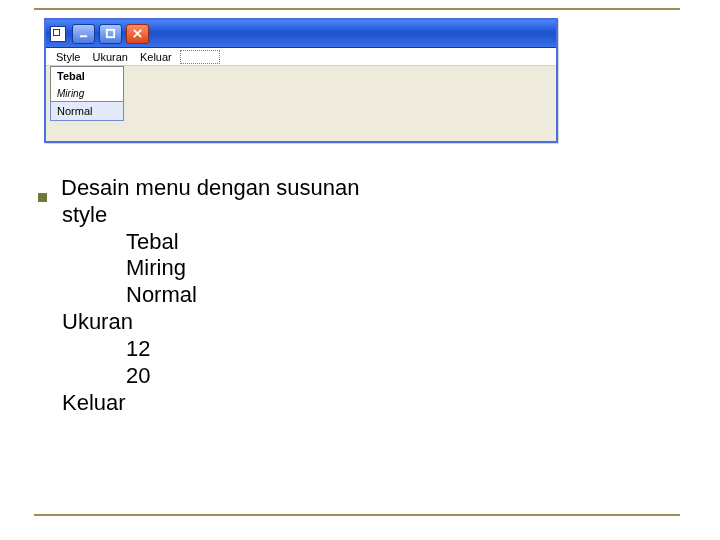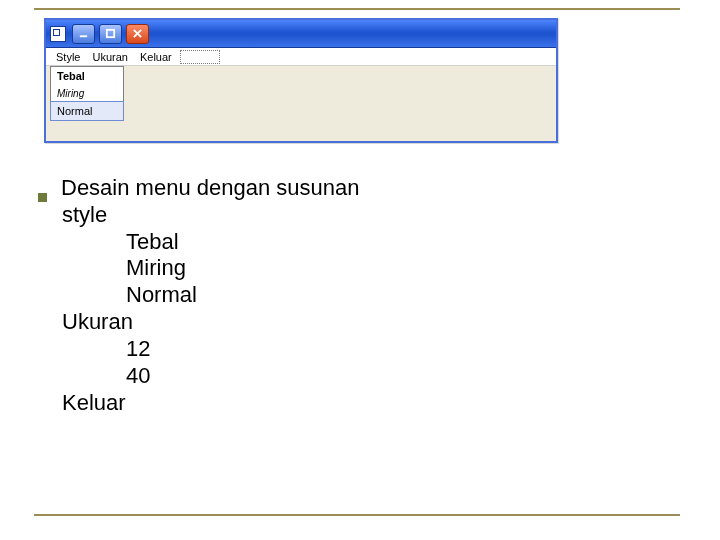--- a/index.html
+++ b/index.html
@@ -200,16 +200,16 @@
     <div class="bullet">
       <div class="sq"></div>
       <div class="txt">Desain menu dengan susunan</div>
     </div>
     <div class="sub1">style</div>
     <div class="sub2">Tebal</div>
     <div class="sub2">Miring</div>
     <div class="sub2">Normal</div>
     <div class="sub1">Ukuran</div>
     <div class="sub2">12</div>
-    <div class="sub2">40</div>
+    <div class="sub2">20</div>
     <div class="sub1">Keluar</div>
   </div>
 </div>
 
 </body></html>

